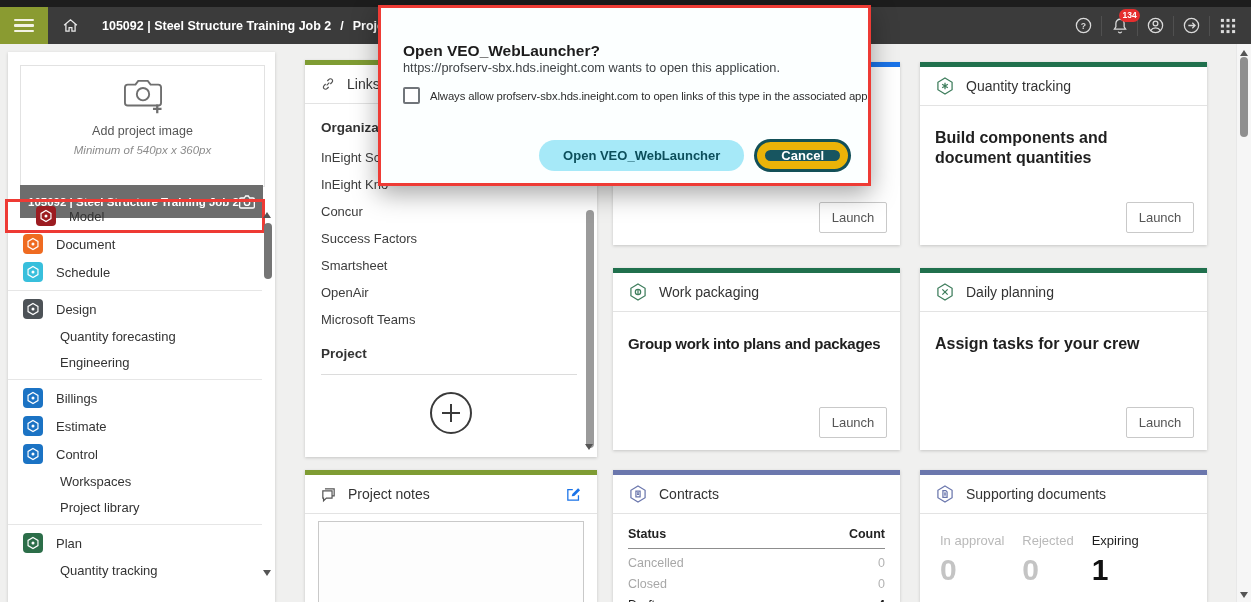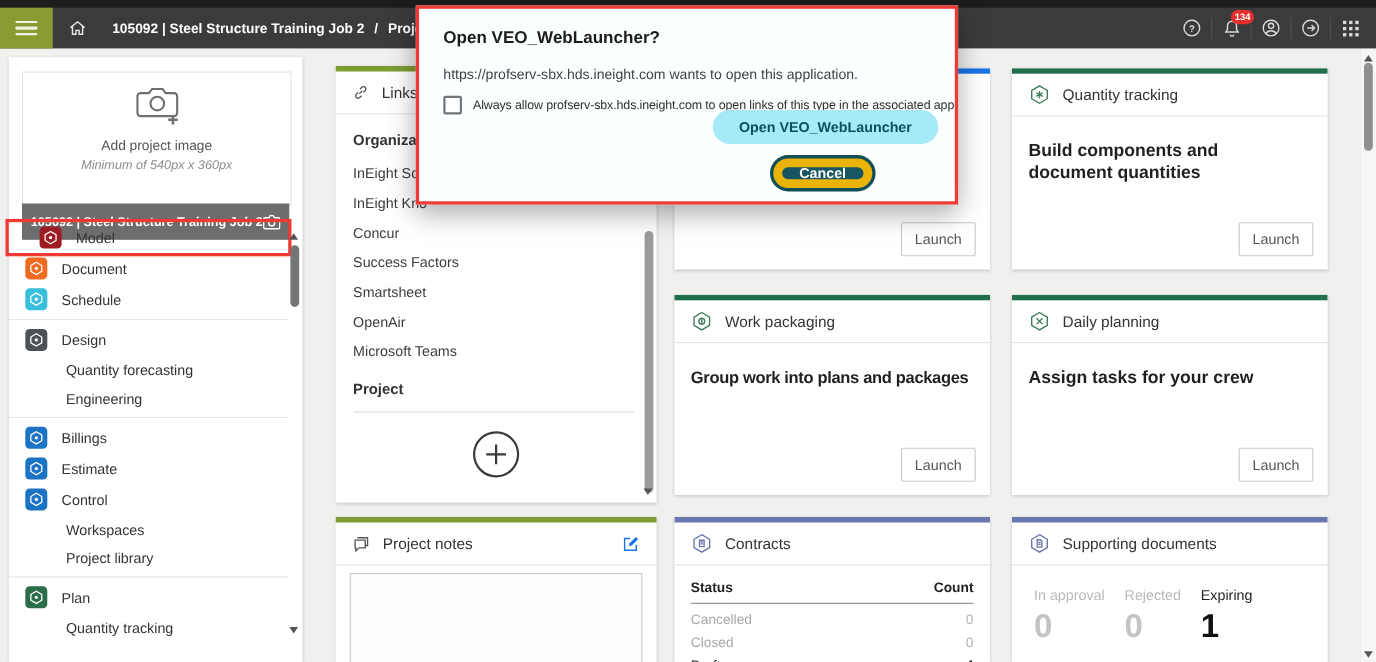--- a/index.html
+++ b/index.html
@@ -93,26 +93,26 @@
 
   
   .vscroll{position:absolute;right:0;top:44px;width:14px;height:558px;background:#f6f6f6;border-left:1px solid #e8e8e8;}
   .vs-up{position:absolute;top:6px;left:3px;cursor:pointer;}
   .vs-thumb{position:absolute;top:13px;left:3px;width:8px;height:80px;background:#8f8f8f;border-radius:4px;cursor:pointer;}
   .vs-down{position:absolute;bottom:4px;left:3px;cursor:pointer;}
 
   
   .dialog{position:absolute;left:378px;top:5px;width:487px;height:175px;background:#fcffff;border:3px solid #ee3b35;
           box-shadow:0 8px 24px rgba(0,0,0,.35);z-index:60;}
-  .dlg-title{position:absolute;left:22px;top:18px;font-size:15.5px;font-weight:700;color:#1c1c1c;}
+  .dlg-title{position:absolute;left:22px;top:34px;font-size:15.5px;font-weight:700;color:#1c1c1c;}
   .dlg-body{position:absolute;left:22px;top:52px;font-size:12.8px;color:#3f4346;}
   .dlg-check{position:absolute;left:22px;top:79px;display:flex;align-items:center;gap:10px;white-space:nowrap;}
   .cbx{width:13px;height:13px;border:2px solid #70757a;border-radius:2px;background:#fff;flex:none;cursor:pointer;}
   .dlg-chklabel{font-size:11.3px;letter-spacing:-.1px;color:#2e2e2e;}
-  .dlg-actions{position:absolute;right:15px;bottom:12px;display:flex;align-items:center;gap:13px;flex-direction:column;}
+  .dlg-actions{position:absolute;right:15px;bottom:12px;display:flex;align-items:center;gap:13px;}
   .btn-open{height:31px;padding:0 24px;border-radius:16px;background:#a6e9f8;color:#0c4f5c;font-weight:700;font-size:13px;
             border:none;display:flex;align-items:center;cursor:pointer;font-family:inherit;}
   .btn-cancel{height:27px;padding:0 16px;border-radius:15px;background:#175560;color:#fff;font-weight:700;font-size:13px;
             border:8px solid #eab308;box-shadow:0 0 0 3px #125058;margin-right:5px;display:flex;align-items:center;cursor:pointer;font-family:inherit;}
 </style>
 </head>
 <body>
 
 <div class="screen">
 

